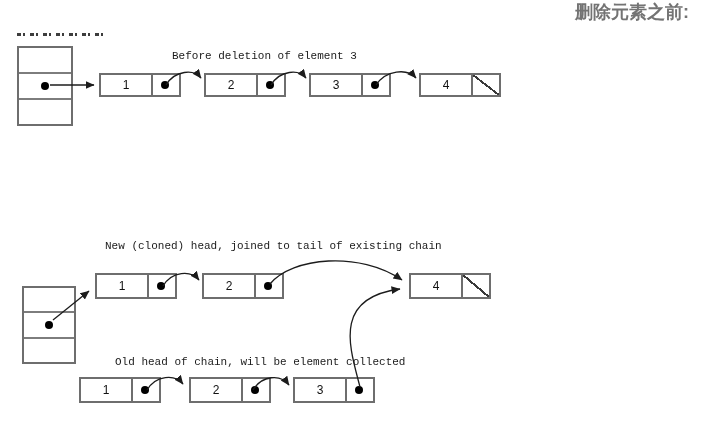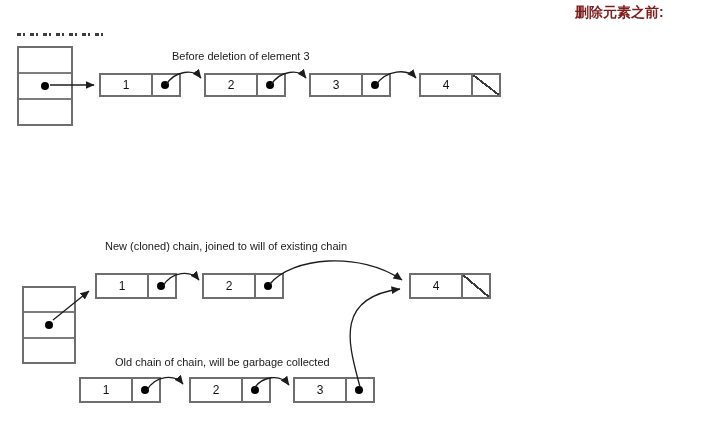--- a/index.html
+++ b/index.html
@@ -1,20 +1,20 @@
 <!DOCTYPE html>
 <html><head>
 <meta charset="utf-8">
 <style>
   html,body{margin:0;padding:0;background:#fff;}
   .stage{position:relative;width:705px;height:423px;background:#fff;overflow:hidden;
          font-family:"Liberation Sans", sans-serif;color:#000;}
   
-  .lbl{position:absolute;font-size:11px;line-height:13px;color:#1a1a1a;white-space:nowrap;}
-  .cn{position:absolute;font-size:14px;line-height:16px;font-weight:bold;color:#7f1d1d;white-space:nowrap;}
+  .lbl{position:absolute;font-size:11px;line-height:13px;color:#1a1a1a;white-space:nowrap;font-family:Liberation Mono, monospace;}
+  .cn{position:absolute;font-size:18px;line-height:16px;font-weight:bold;color:#737373;white-space:nowrap;}
   
   .node{position:absolute;width:82px;display:flex;box-sizing:border-box;
         border:2px solid #6e6e6e;background:#fff;z-index:2;}
   .node.h24{height:24px;} .node.h26{height:26px;}
   .cell-data{width:50px;border-right:2px solid #6e6e6e;display:flex;align-items:center;
              justify-content:center;font-size:12px;color:#111;}
   .cell-ptr{flex:1;position:relative;}
   .dot{position:absolute;left:8px;top:50%;width:8px;height:8px;margin-top:-4px;
        border-radius:50%;background:#000;}
   .slash{position:absolute;inset:0;
@@ -70,22 +70,22 @@
       <span class="dot"></span>
       </div>
   </div>
   <div class="node h24" style="left:419px;top:73px;">
     <div class="cell-data">4</div>
     <div class="cell-ptr">
       <span class="slash"></span>
       </div>
   </div>
 
-  <div class="lbl" style="left:105px;top:240px;">New (cloned) chain, joined to will of existing chain</div>
-  <div class="lbl" style="left:115px;top:356px;">Old chain of chain, will be garbage collected</div>
+  <div class="lbl" style="left:105px;top:240px;">New (cloned) head, joined to tail of existing chain</div>
+  <div class="lbl" style="left:115px;top:356px;">Old head of chain, will be element collected</div>
 
   <div class="hdr" style="left:22px;top:286px;width:54px;height:78px;">
     <div class="hdr-row"></div>
     <div class="hdr-row">
       <span class="hdr-dot"></span>
     </div>
     <div class="hdr-row"></div>
   </div>
 
   <div class="node h26" style="left:95px;top:273px;">

